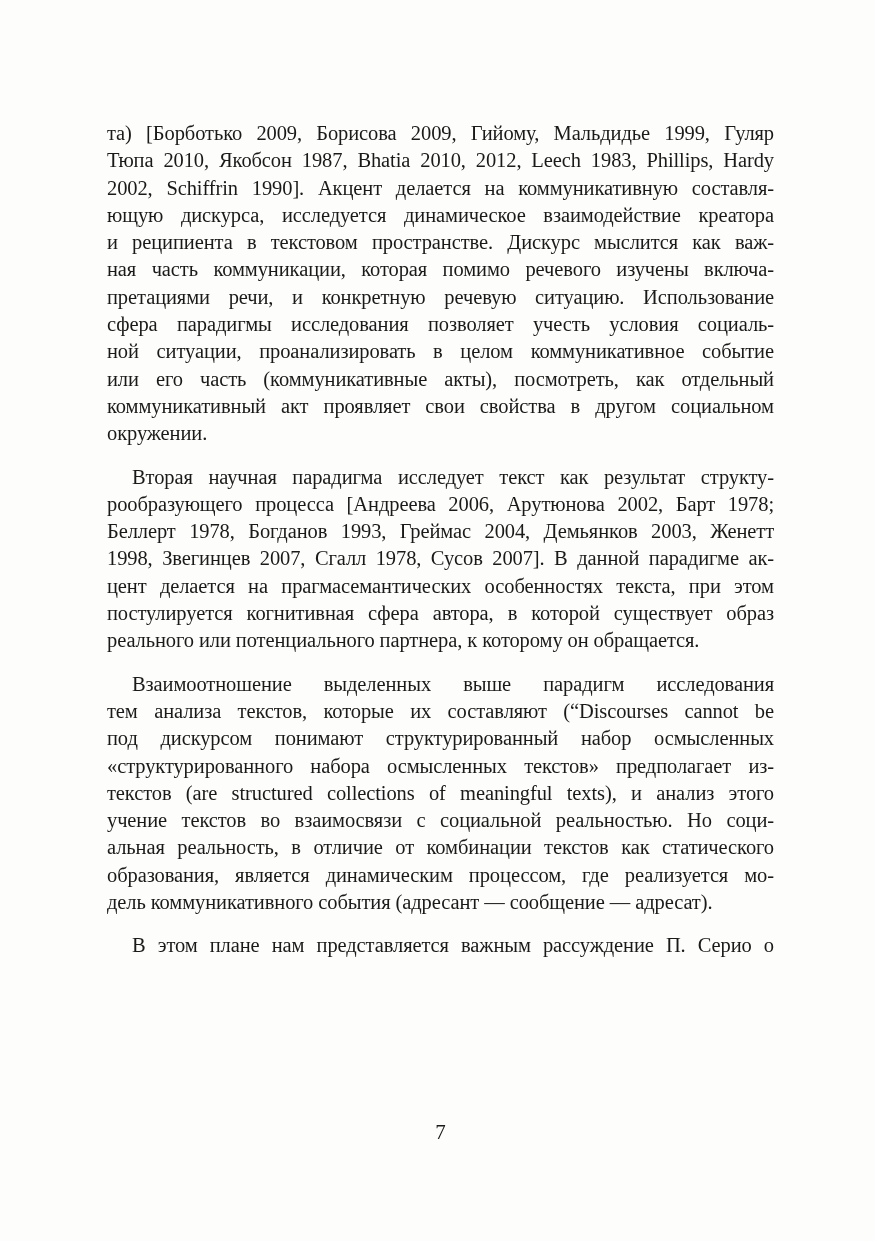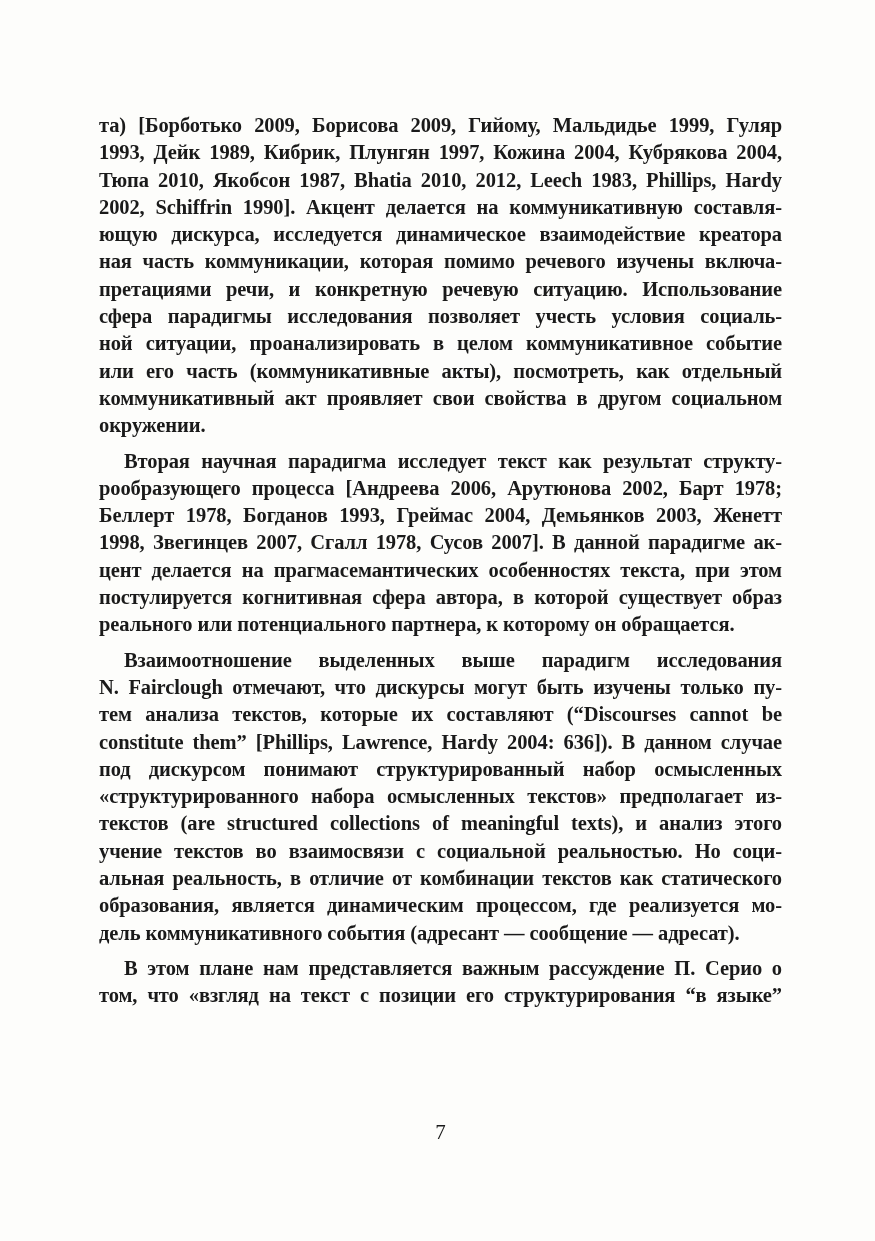--- a/index.html
+++ b/index.html
@@ -22,22 +22,21 @@
     left: 91px;
     top: 104px;
     width: 699px;
     font-family: "Liberation Serif", "DejaVu Serif", serif;
     font-size: 20.5px;
     line-height: 27.3px;
     letter-spacing: -0.1px;
     color: #1a1a1a;
   }
   .paragraph {
-    margin: 8px;
-    font-weight: bold;
+    margin: 16px;
   }
   .line {
     text-align: justify;
     text-align-last: justify;
     white-space: nowrap;
     height: 27.3px;
   }
   .line.last {
     text-align-last: left;
     white-space: normal;
@@ -56,53 +55,50 @@
     color: #1a1a1a;
   }
 </style>
 </head>
 <body style="background: rgb(253, 253, 251);">
 
 <div class="page">
   <div class="text-block" style="color: rgb(26, 26, 26);">
       <div class="paragraph">
         <div class="line">та) [Борботько 2009, Борисова 2009, Гийому, Мальдидье 1999, Гуляр</div>
-        <div class="line">1993, Дейк 1989, Кибрик, Плунгян 1997, Кожина 2004, Кубрякова 2004,</div>
         <div class="line">Тюпа 2010, Якобсон 1987, Bhatia 2010, 2012, Leech 1983, Phillips, Hardy</div>
         <div class="line">2002, Schiffrin 1990]. Акцент делается на коммуникативную составля-</div>
         <div class="line">ющую дискурса, исследуется динамическое взаимодействие креатора</div>
+        <div class="line">и реципиента в текстовом пространстве. Дискурс мыслится как важ-</div>
         <div class="line">ная часть коммуникации, которая помимо речевого изучены включа-</div>
         <div class="line">претациями речи, и конкретную речевую ситуацию. Использование</div>
         <div class="line">сфера парадигмы исследования позволяет учесть условия социаль-</div>
         <div class="line">ной ситуации, проанализировать в целом коммуникативное событие</div>
         <div class="line">или его часть (коммуникативные акты), посмотреть, как отдельный</div>
         <div class="line">коммуникативный акт проявляет свои свойства в другом социальном</div>
         <div class="line last">окружении.</div>
       </div>
       <div class="paragraph">
         <div class="line indent">Вторая научная парадигма исследует текст как результат структу-</div>
         <div class="line">рообразующего процесса [Андреева 2006, Арутюнова 2002, Барт 1978;</div>
         <div class="line">Беллерт 1978, Богданов 1993, Греймас 2004, Демьянков 2003, Женетт</div>
         <div class="line">1998, Звегинцев 2007, Сгалл 1978, Сусов 2007]. В данной парадигме ак-</div>
         <div class="line">цент делается на прагмасемантических особенностях текста, при этом</div>
         <div class="line">постулируется когнитивная сфера автора, в которой существует образ</div>
         <div class="line last">реального или потенциального партнера, к которому он обращается.</div>
       </div>
       <div class="paragraph">
         <div class="line indent">Взаимоотношение выделенных выше парадигм исследования</div>
-        <div class="line">N. Fairclough отмечают, что дискурсы могут быть изучены только пу-</div>
         <div class="line">тем анализа текстов, которые их составляют (“Discourses cannot be</div>
-        <div class="line">constitute them” [Phillips, Lawrence, Hardy 2004: 636]). В данном случае</div>
         <div class="line">под дискурсом понимают структурированный набор осмысленных</div>
         <div class="line">«структурированного набора осмысленных текстов» предполагает из-</div>
         <div class="line">текстов (are structured collections of meaningful texts), и анализ этого</div>
         <div class="line">учение текстов во взаимосвязи с социальной реальностью. Но соци-</div>
         <div class="line">альная реальность, в отличие от комбинации текстов как статического</div>
         <div class="line">образования, является динамическим процессом, где реализуется мо-</div>
         <div class="line last">дель коммуникативного события (адресант — сообщение — адресат).</div>
       </div>
       <div class="paragraph">
         <div class="line indent">В этом плане нам представляется важным рассуждение П. Серио о</div>
-        <div class="line">том, что «взгляд на текст с позиции его структурирования “в языке”</div>
       </div>
     </div>
   <div class="page-number">7</div>
 </div>
 
 </body></html>

